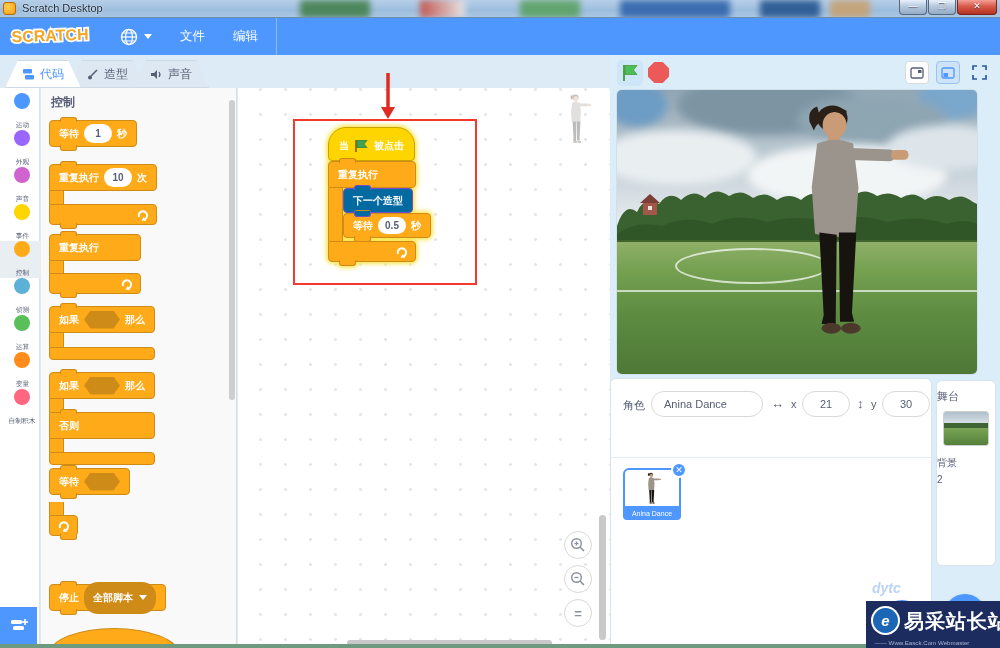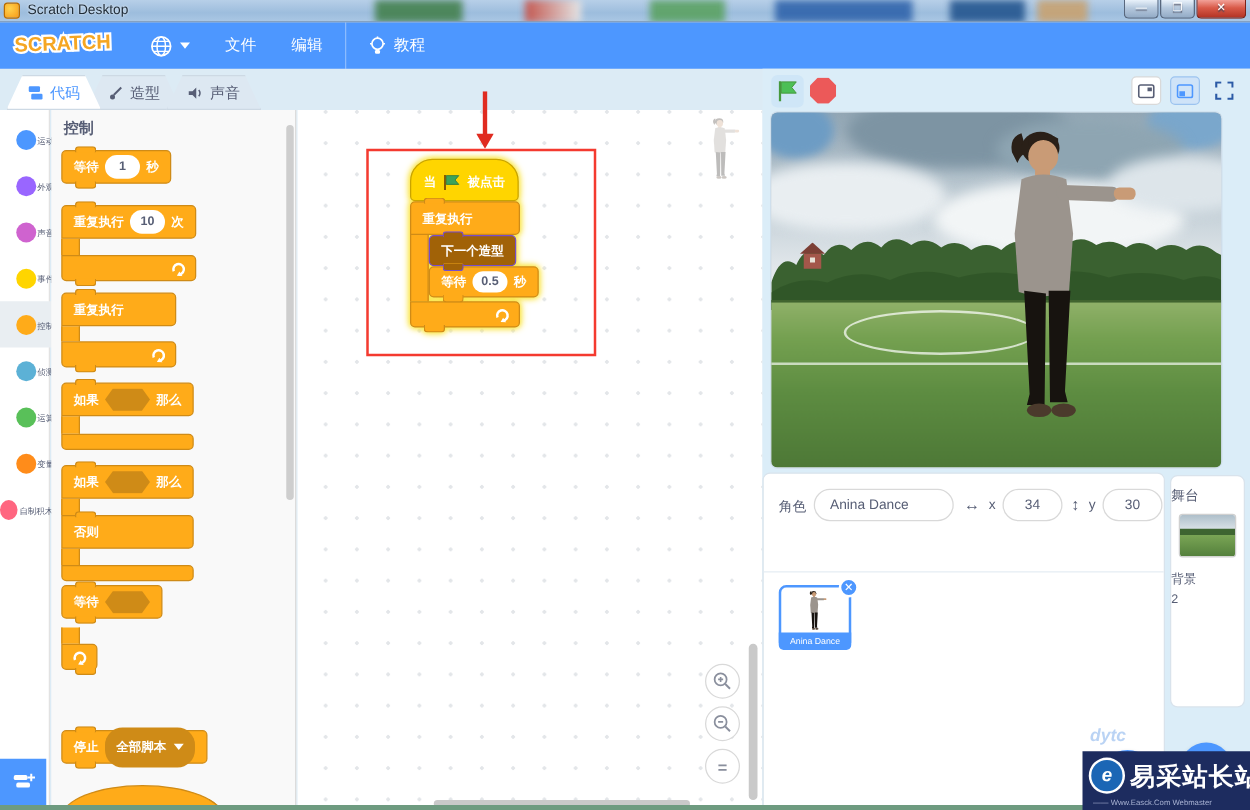--- a/index.html
+++ b/index.html
@@ -31,21 +31,21 @@
 
   
   .tabs { position:absolute; left:17px; top:60px; height:28px; display:flex; }
   .tab { position:relative; width:76px; height:28px; margin-left:-12px; display:flex; align-items:center; justify-content:center;
     gap:5px; font-size:12px; color:#575e75; background:#dde8f2; border:1px solid #cdd9e4;
     clip-path:polygon(13px 0, calc(100% - 13px) 0, 100% 100%, 0 100%); }
   .tab.active { background:#fff; color:#4D97FF; z-index:2; }
 
   
   .catcol { position:absolute; left:0; top:88px; width:40px; height:560px; background:#fff; border-right:1px solid #e2e2e2; }
-  .cat { position:absolute; left:0; width:44px; height:37px; display:flex; flex-direction:row; align-items:center; justify-content:flex-end; cursor:pointer; }
+  .cat { position:absolute; left:0; width:44px; height:37px; display:flex; flex-direction:column; align-items:center; justify-content:space-between; cursor:pointer; }
   .cat.sel { background:#e9eef2; }
   .cat .dot { width:16px; height:16px; border-radius:50%; }
   .cat .lbl { font-size:7.5px; color:#575e75; margin-top:2px; white-space:nowrap; transform:scale(.9); }
   .c0{background:#4C97FF}.c1{background:#9966FF}.c2{background:#CF63CF}.c3{background:#FFD500}
   .c4{background:#FFAB19}.c5{background:#5CB1D6}.c6{background:#59C059}.c7{background:#FF8C1A}.c8{background:#FF6680}
   .extbtn { position:absolute; left:0; top:607px; width:37px; height:38px; background:#4D97FF; display:flex; align-items:center; justify-content:center; cursor:pointer; }
 
   
   .palette { position:absolute; left:41px; top:88px; width:196px; height:560px; background:#f9f9f9;
     border-right:1px solid #dcdcdc; overflow:hidden; }
@@ -53,21 +53,21 @@
   .pal-scroll { position:absolute; right:1px; top:12px; width:6px; height:300px; background:#cecece; border-radius:3px; }
 
   
   .blk { font-size:10px; font-weight:700; color:#fff; }
   .stack { position:relative; background:#FFAB19; border:1px solid #CF8B17; border-radius:4px; height:27px;
     display:inline-flex; align-items:center; gap:5px; padding:0 9px; width:max-content; }
   .stack::before { content:''; position:absolute; top:-4px; left:10px; width:15px; height:4px;
     background:#FFAB19; border:1px solid #CF8B17; border-bottom:none; border-radius:3px 3px 0 0; }
   .stack::after { content:''; position:absolute; bottom:-5px; left:10px; width:15px; height:5px;
     background:#FFAB19; border:1px solid #CF8B17; border-top:none; border-radius:0 0 3px 3px; z-index:1; }
-  .stack.purple, .stack.purple::before, .stack.purple::after { background:#a16207; border-color:#774DCB; }
+  .stack.purple, .stack.purple::before, .stack.purple::after { background:#0369a1; border-color:#774DCB; }
   .hatblk { position:relative; background:#FFD500; border:1px solid #C9A400; border-radius:18px 18px 4px 4px;
     height:34px; display:inline-flex; align-items:center; gap:5px; padding:4px 10px 0 10px; width:max-content; }
   .hatblk::after { content:''; position:absolute; bottom:-5px; left:10px; width:15px; height:5px;
     background:#FFD500; border:1px solid #C9A400; border-top:none; border-radius:0 0 3px 3px; }
   .cblock { position:absolute; display:flex; flex-direction:column; align-items:stretch; width:max-content; }
   .c-top { position:relative; background:#FFAB19; border:1px solid #CF8B17; border-radius:4px 4px 4px 0; height:27px;
     display:flex; align-items:center; gap:5px; padding:0 9px; }
   .c-top::before { content:''; position:absolute; top:-4px; left:10px; width:15px; height:4px;
     background:#FFAB19; border:1px solid #CF8B17; border-bottom:none; border-radius:3px 3px 0 0; }
   .c-mid { display:flex; align-items:flex-start; }
@@ -201,30 +201,20 @@
         <ellipse cx="9" cy="9" rx="3.4" ry="7.5" fill="none" stroke="#fff" stroke-width="1.2"></ellipse>
         <line x1="1.5" y1="9" x2="16.5" y2="9" stroke="#fff" stroke-width="1.2"></line>
         <line x1="2.5" y1="5" x2="15.5" y2="5" stroke="#fff" stroke-width="1"></line>
         <line x1="2.5" y1="13" x2="15.5" y2="13" stroke="#fff" stroke-width="1"></line>
       </svg>
       <span class="caret"></span>
     </div>
     <div class="menu-item">文件</div>
     <div class="menu-item">编辑</div>
     <div class="menu-sep"></div>
-    <div class="menu-item">
-      <svg width="14" height="16" viewBox="0 0 14 16">
-        <circle cx="7" cy="6" r="4.5" fill="none" stroke="#fff" stroke-width="1.4"></circle>
-        <rect x="5" y="11" width="4" height="3" rx="1" fill="#fff"></rect>
-        <line x1="7" y1="0" x2="7" y2="1.5" stroke="#fff" stroke-width="1.2"></line>
-        <line x1="1" y1="6" x2="2.5" y2="6" stroke="#fff" stroke-width="1.2"></line>
-        <line x1="11.5" y1="6" x2="13" y2="6" stroke="#fff" stroke-width="1.2"></line>
-      </svg>
-      <span>教程</span>
-    </div>
   </div>
 
   <div class="tabs">
     <div class="tab active">
       <svg width="13" height="13" viewBox="0 0 13 13">
         <rect x="1" y="1" width="9" height="4.5" rx="1" fill="#4D97FF"></rect>
         <rect x="3" y="7" width="9" height="4.5" rx="1" fill="#4D97FF"></rect>
       </svg>
       <span>代码</span>
     </div>
@@ -540,21 +530,21 @@
         <ellipse cx="75" cy="210" rx="9" ry="5" fill="#4b3a2c"></ellipse>
       </svg>
     </div>
 
     <div class="spritepanel">
       <div class="inforow" style="top:12px">
         <div class="ilabel" style="left:12px">角色</div>
         <div class="pill" style="left:40px;width:112px;justify-content:flex-start;padding-left:12px">Anina Dance</div>
         <div class="arrowglyph" style="left:160px">↔</div>
         <div class="ilabel" style="left:180px">x</div>
-        <div class="pill" style="left:191px;width:48px">34</div>
+        <div class="pill" style="left:191px;width:48px">21</div>
         <div class="arrowglyph" style="left:246px">↕</div>
         <div class="ilabel" style="left:260px">y</div>
         <div class="pill" style="left:271px;width:48px">30</div>
       </div>
       <div class="listsep"></div>
 
       <div class="spritecard">
         <svg style="position:absolute;left:13px;top:2px;width:28px;height:34px" viewBox="0 0 130 230">
           <path d="M44 6 q-9 3 -7 14 l4 8 q2 -6 7 -8z" fill="#2a2018"></path>
           <ellipse cx="58" cy="17" rx="14" ry="12" fill="#2a2018"></ellipse>

